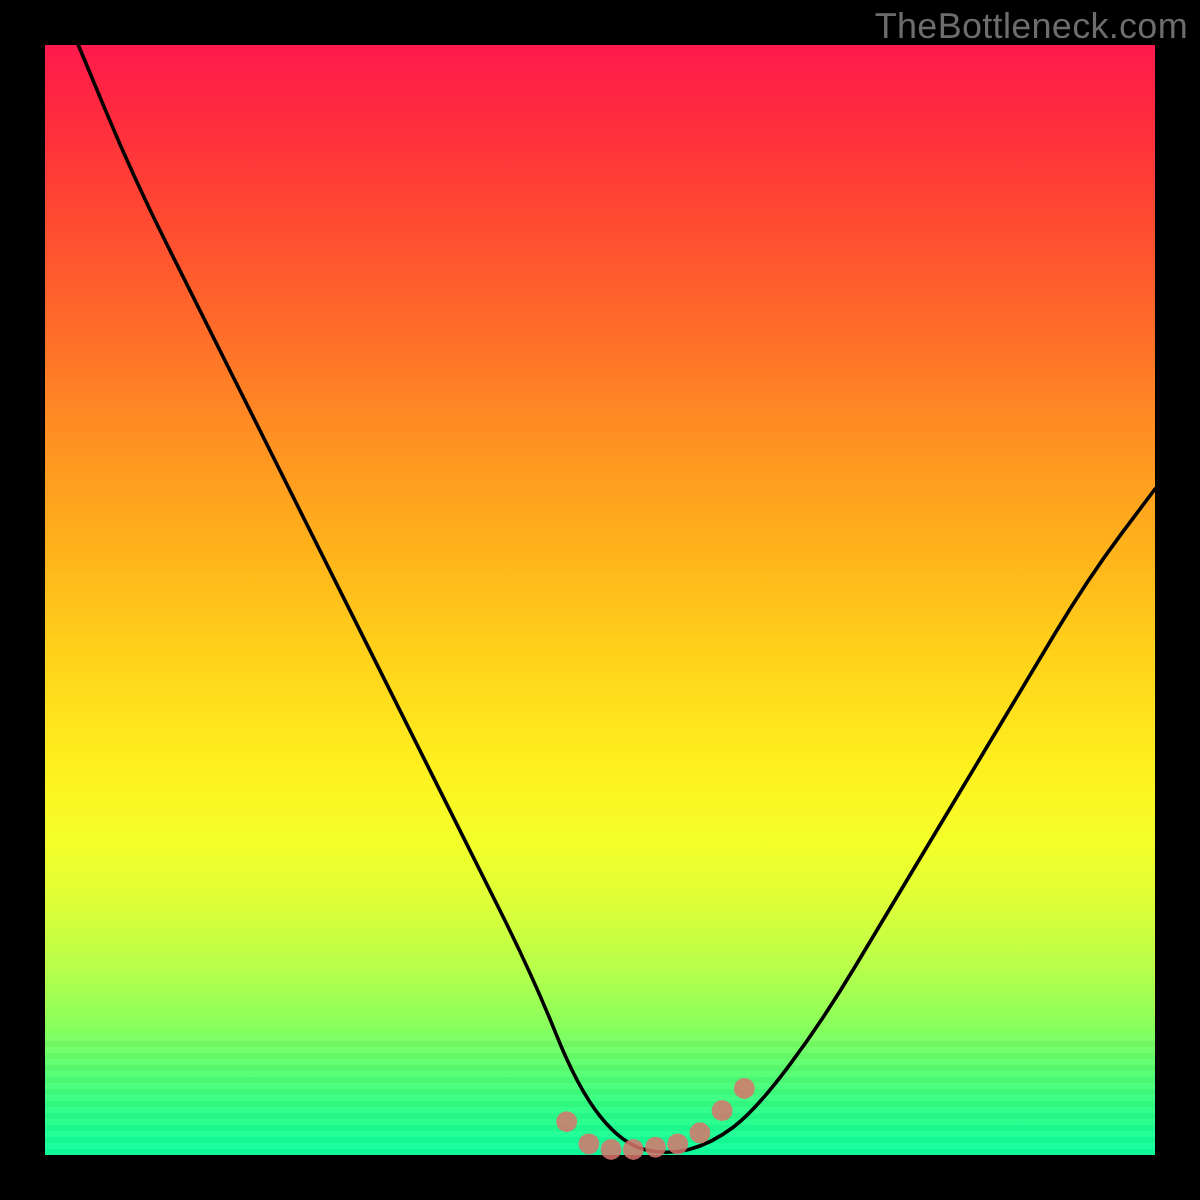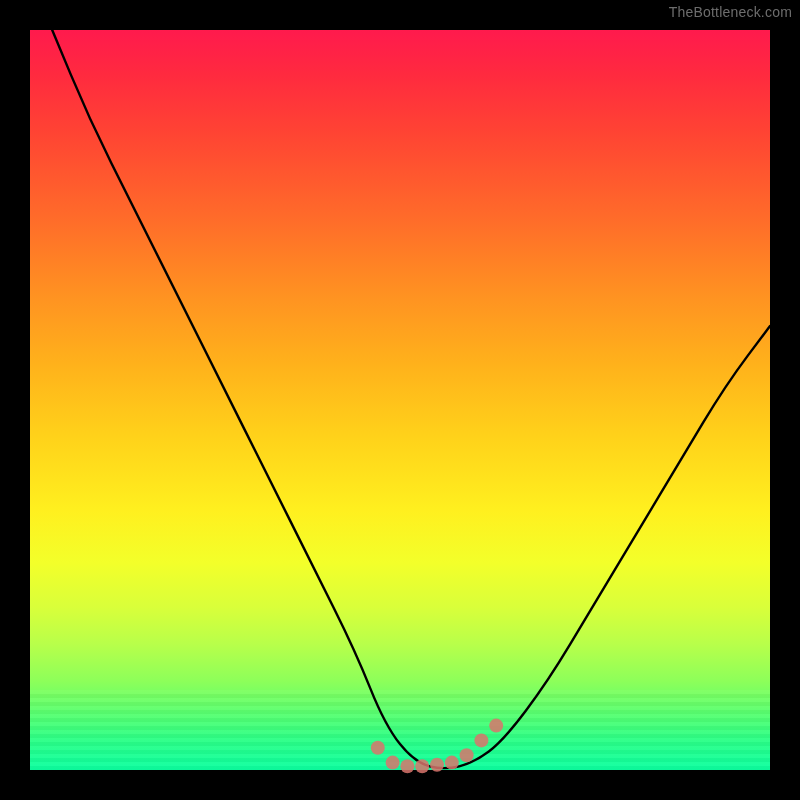--- a/index.html
+++ b/index.html
@@ -64,21 +64,21 @@
     top: 0;
     width: 740px;
     height: 740px;
     overflow: visible;
   }
   .watermark {
     position: absolute;
     top: 4px;
     right: 8px;
     color: #6d6d6d;
-    font-size: 14px;
+    font-size: 24px;
     font-weight: 500;
     letter-spacing: 0.2px;
     user-select: none;
   }
 </style>
 </head>
 <body>
 
 <div class="stage">
   <div class="watermark">TheBottleneck.com</div>

